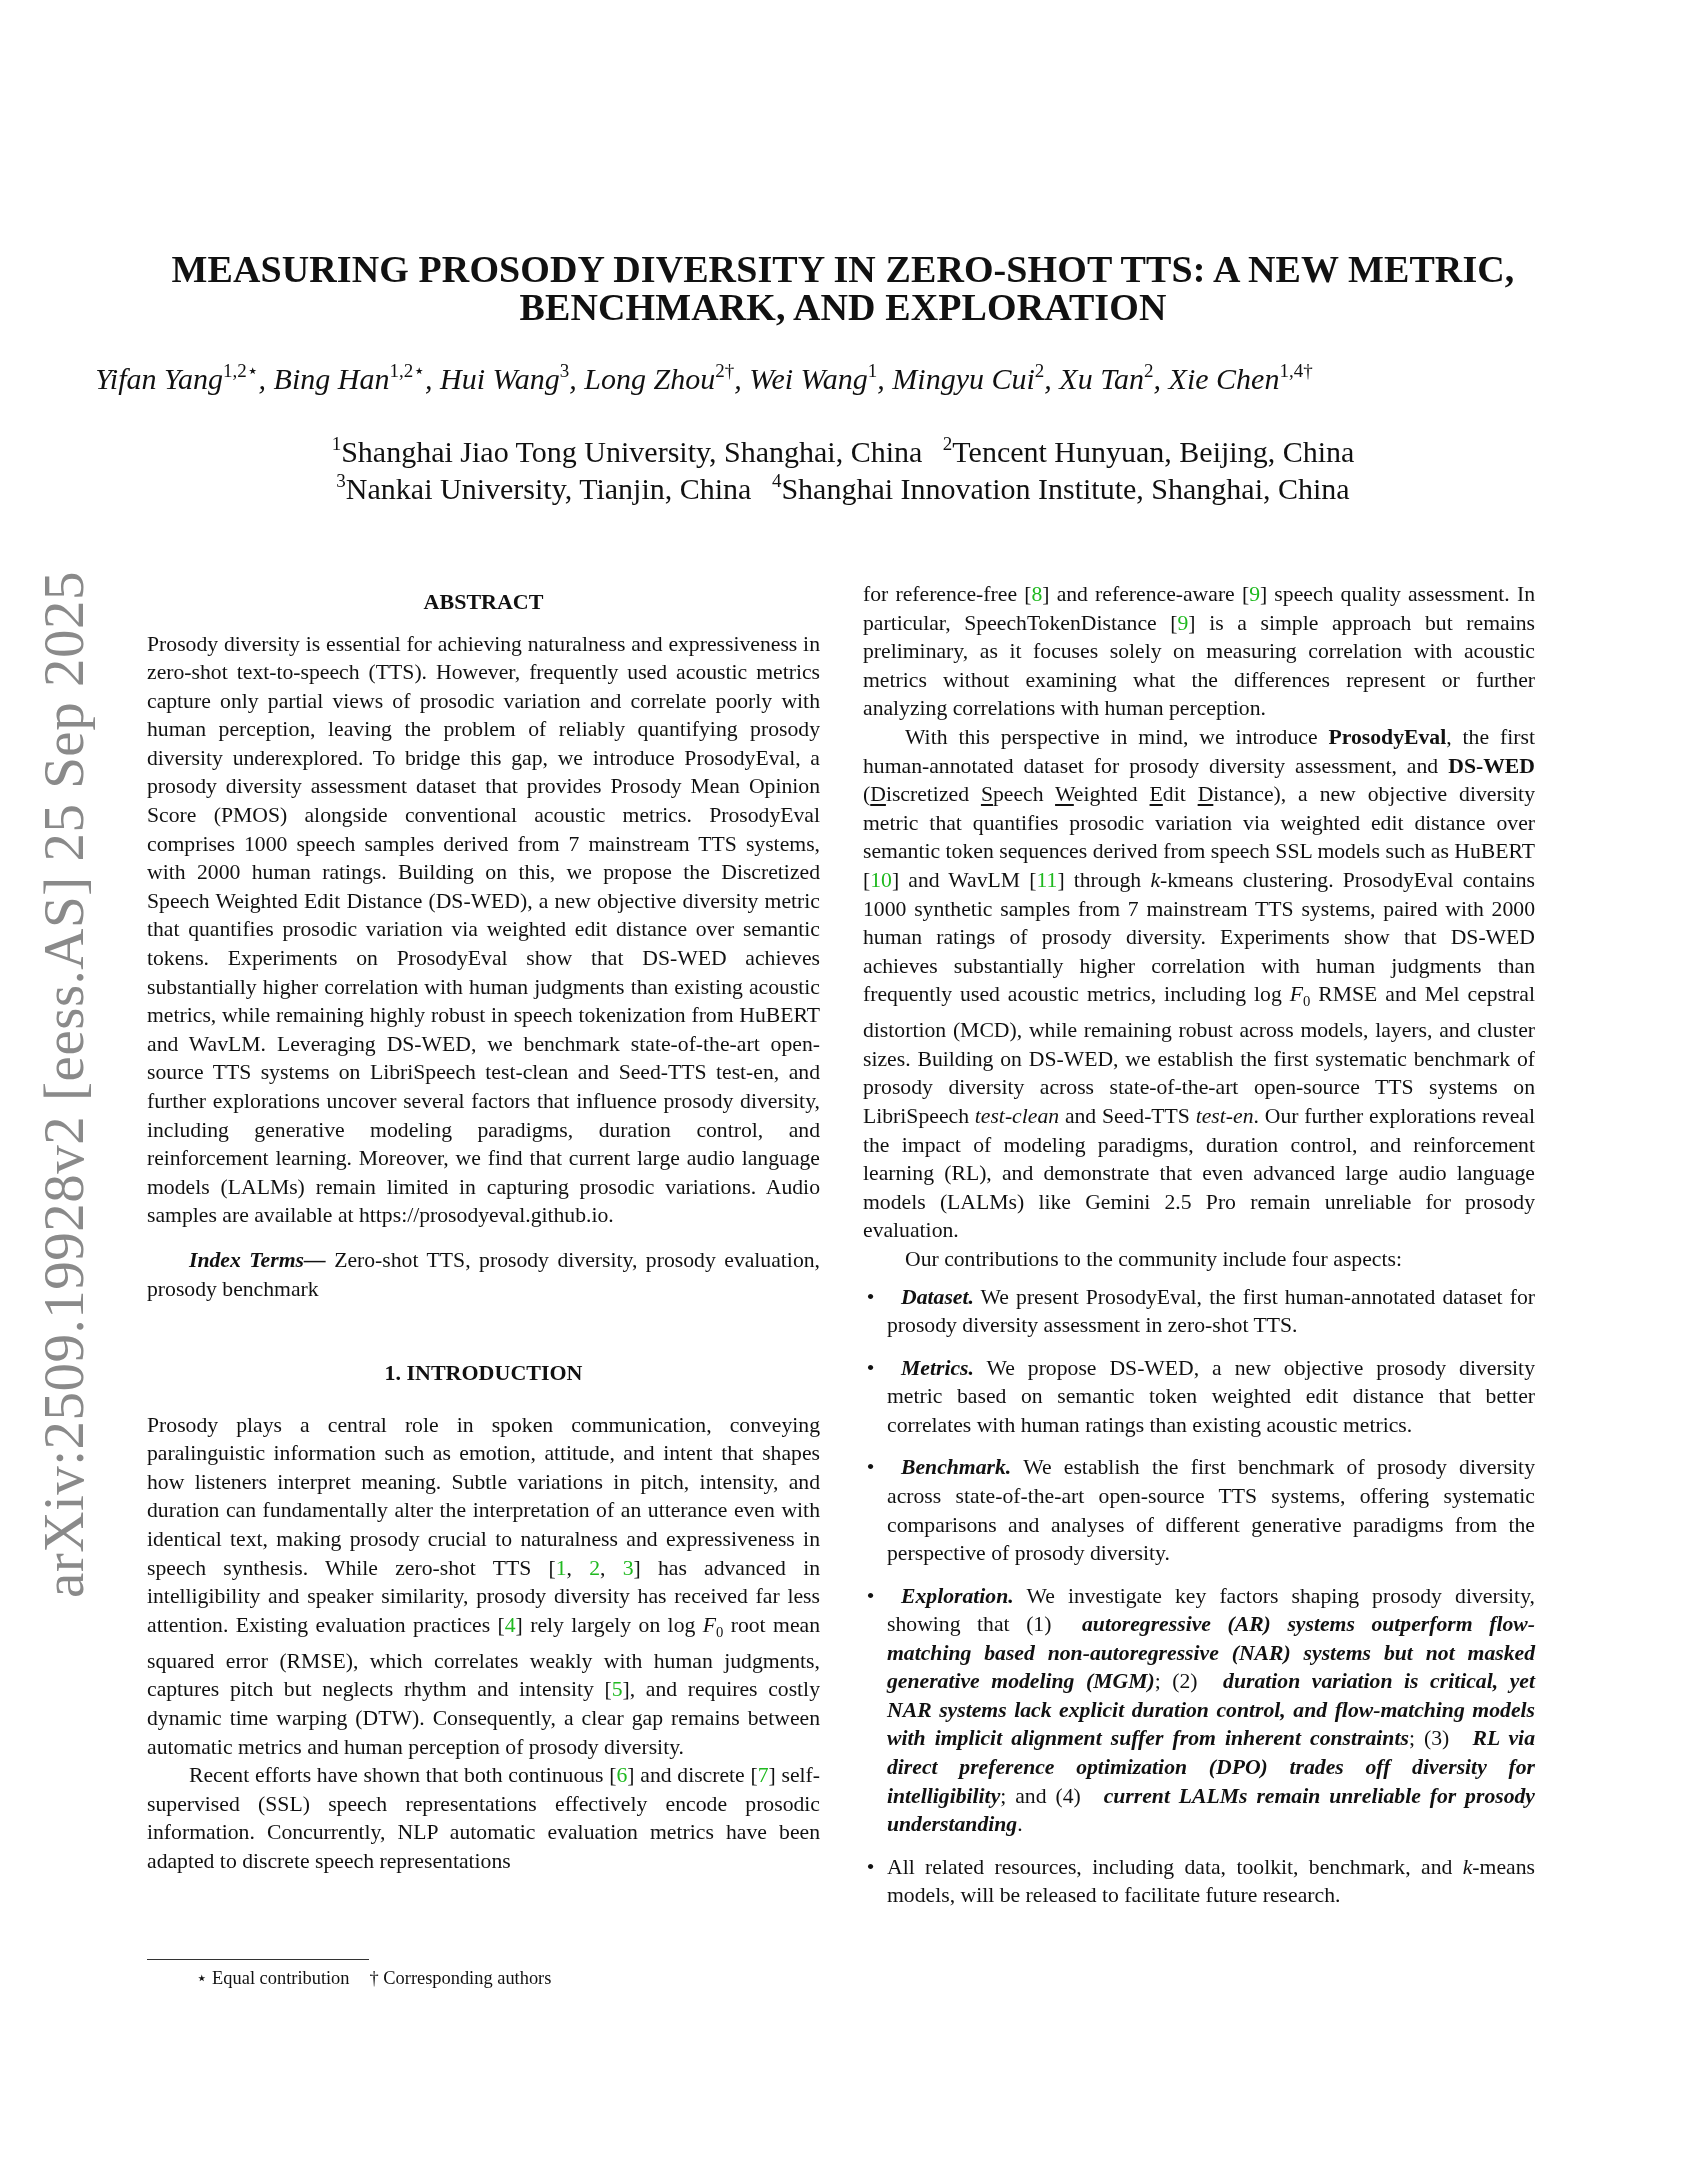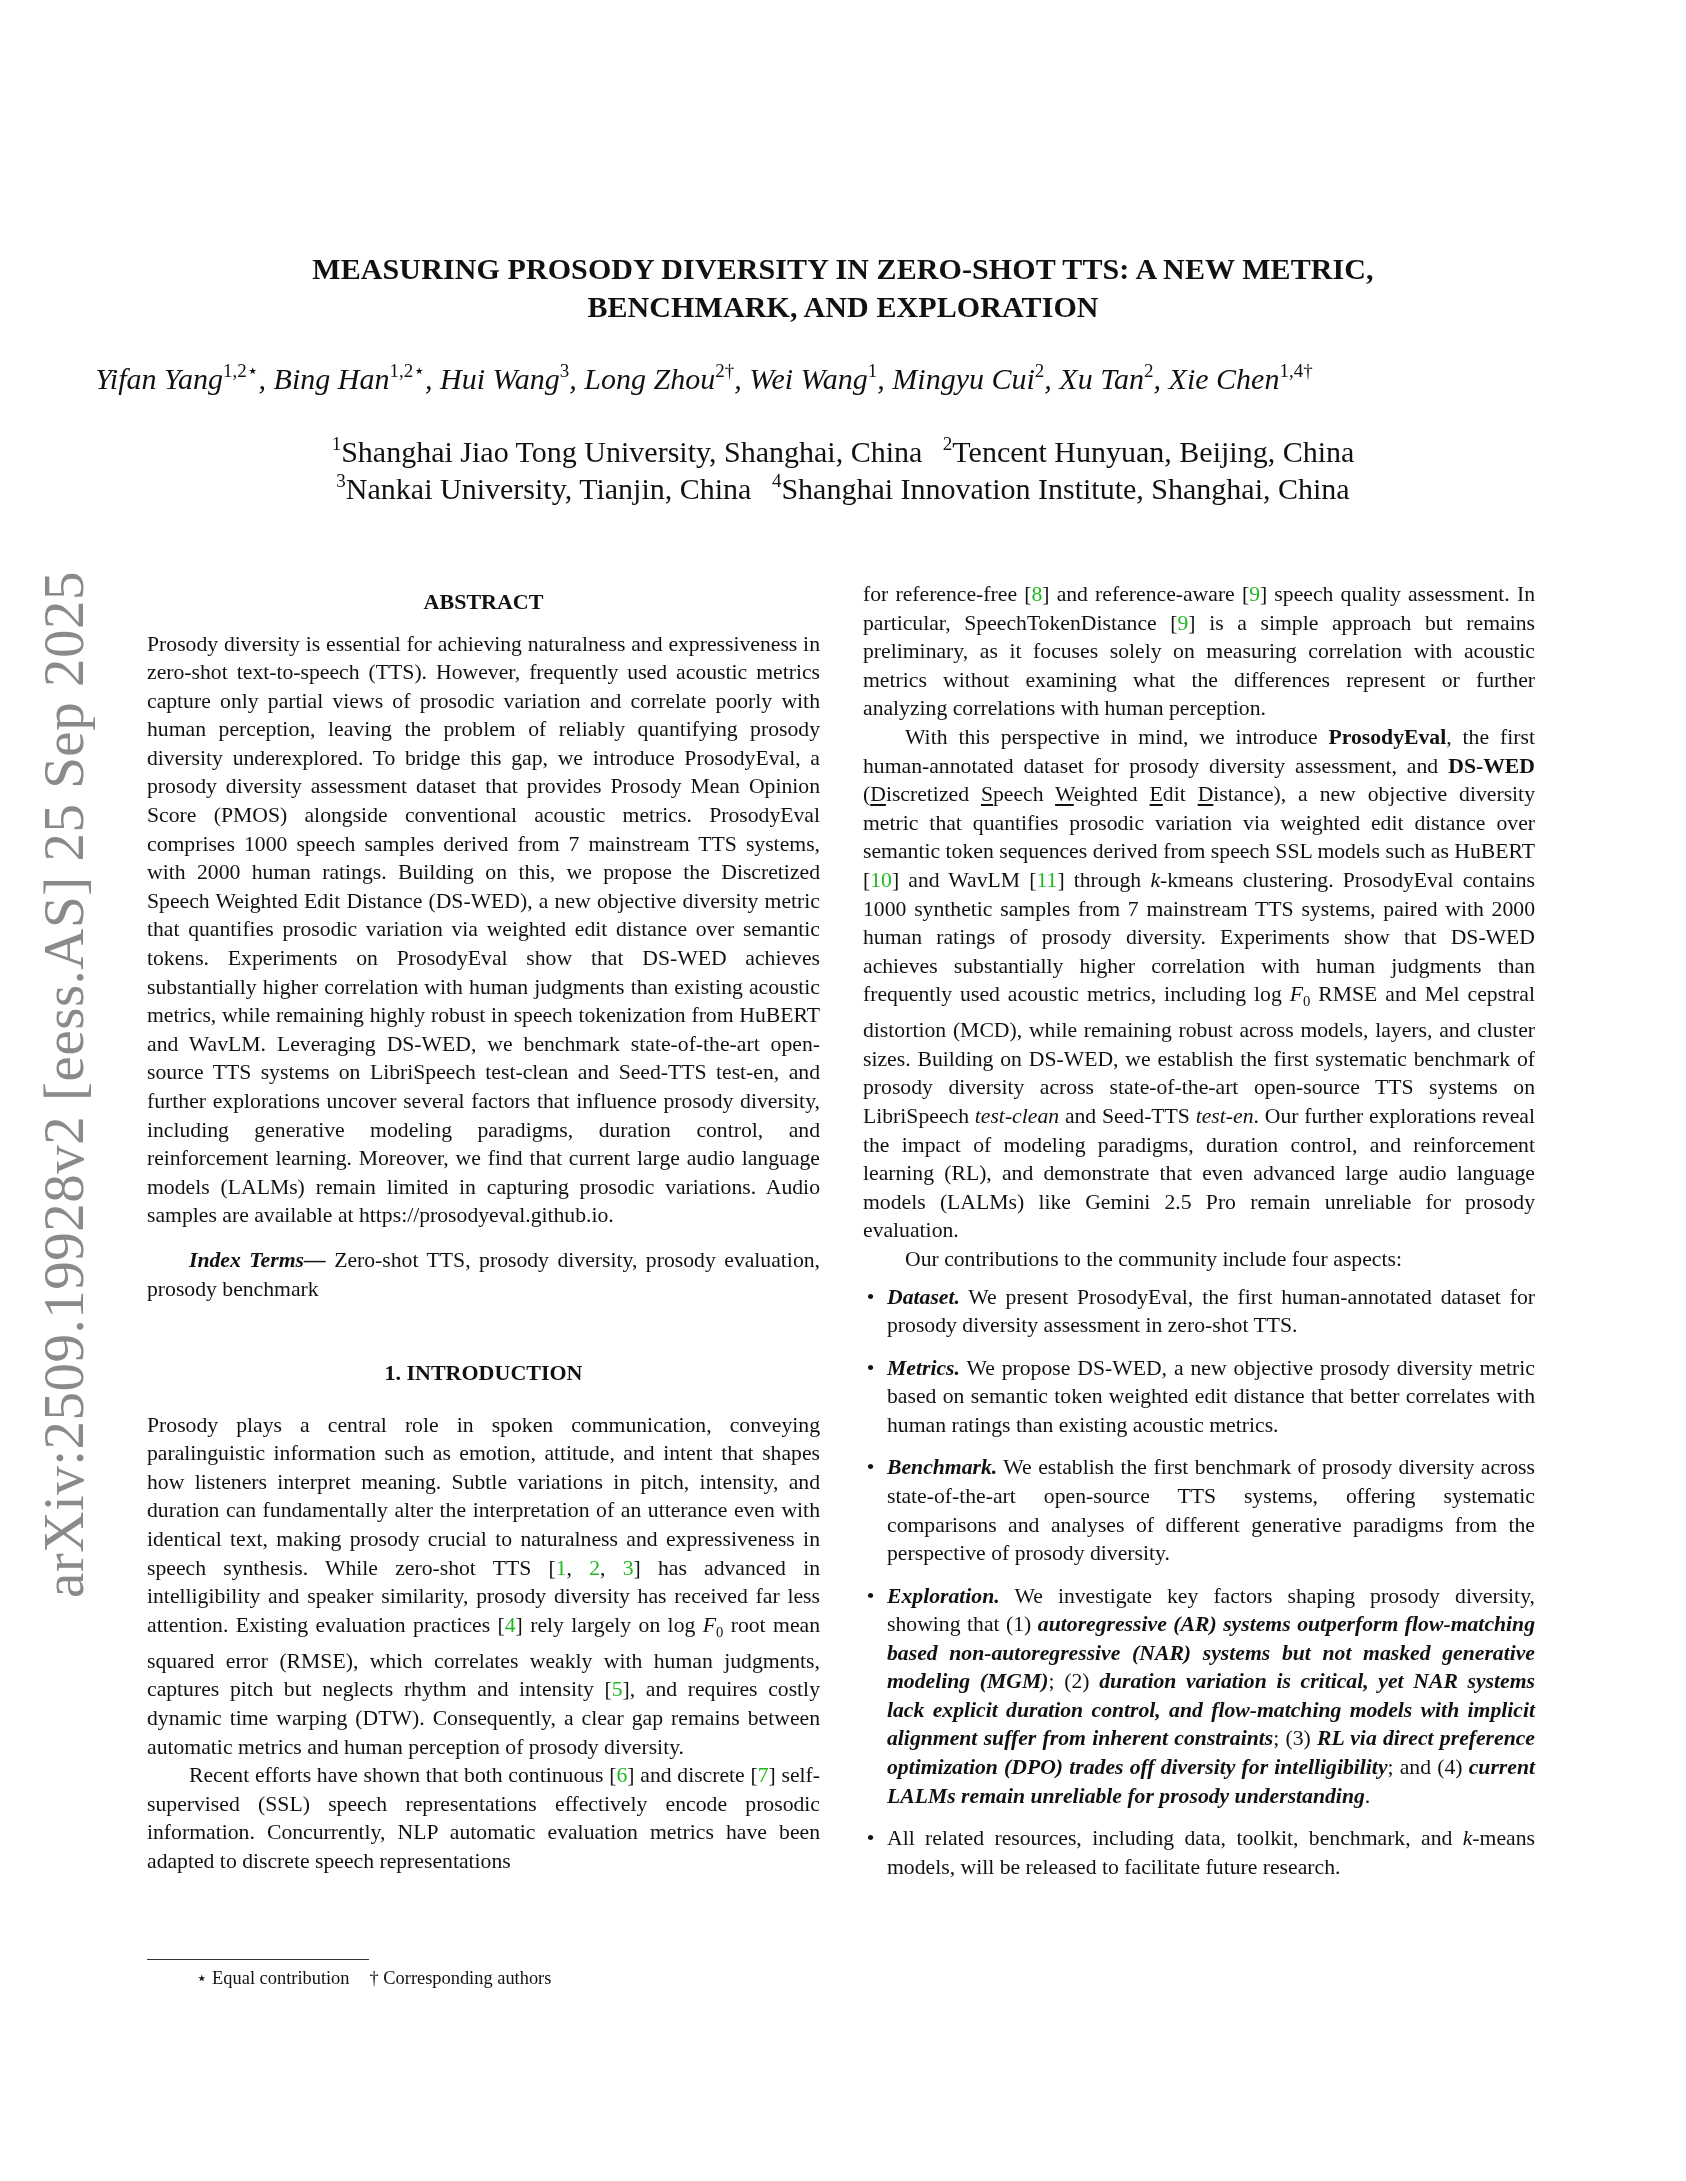--- a/index.html
+++ b/index.html
@@ -5,21 +5,21 @@
   html, body { margin: 0; padding: 0; background: #ffffff; }
   body { width: 1686px; height: 2182px; position: relative; overflow: hidden;
          font-family: "Liberation Serif", "DejaVu Serif", serif; color: #111; }
   .page { position: absolute; left: 0; top: 0; width: 1686px; height: 2182px; }
 
   .arxiv-stamp { position: absolute; left: 31px; top: 1598px; transform-origin: 0 0;
     transform: rotate(-90deg); font-size: 57px; color: #8a8a8a; white-space: nowrap;
     letter-spacing: 0.5px; font-family: "Liberation Serif", serif; }
 
   .title { position: absolute; left: 0; width: 1686px; top: 250px; text-align: center;
-    font-weight: bold; font-size: 30px; line-height: 38px; letter-spacing: 0.1px; }
+    font-weight: bold; font-size: 38px; line-height: 38px; letter-spacing: 0.1px; }
   .authors { position: absolute; left: 0; width: 1408px; top: 360px; text-align: center;
     font-style: italic; font-size: 30px; line-height: 37px; }
   .authors sup, .affil sup { font-size: 19px; font-style: normal; vertical-align: 12px; line-height: 0; }
   .affil { position: absolute; left: 0; width: 1686px; top: 433px; text-align: center;
     font-size: 30px; line-height: 37px; }
   .affil .gap { display: inline-block; width: 13px; }
 
   .col { position: absolute; width: 673px; font-size: 21.7px; line-height: 28.6px; text-align: justify; }
   .col-left { left: 147px; top: 580px; }
   .col-right { left: 863px; top: 580px; width: 672px; }
@@ -30,21 +30,21 @@
   .cite { color: #1fb91f; }
   .u { text-decoration: underline; text-underline-offset: 2.8px; }
 
   .abstract-head { margin-bottom: 13px; }
   .index-terms { margin-top: 16px; }
   .intro-head { margin-top: 56px; margin-bottom: 23px; }
 
   .bullets { list-style: none; margin: 9.2px 0 0 0; padding: 0; }
   .bullets li { position: relative; padding-left: 24px; margin-bottom: 13.8px; text-align: justify; }
   .bullets li .dot { position: absolute; left: 3.7px; top: 0; }
-  .bi { font-weight: bold; font-style: italic; }
+  .bi { font-weight: bold; font-style: italic; margin-left: 14px; }
 
   .foot-rule { position: absolute; left: 147px; top: 1959px; width: 222px; height: 0;
     border-top: 1.4px solid #333; }
   .footnote { position: absolute; left: 196px; top: 1966px; font-size: 18.4px; line-height: 24px; white-space: nowrap; }
   .footnote .sp { display: inline-block; width: 20px; }
 </style>
 </head>
 <body>
 
 <div class="page">

